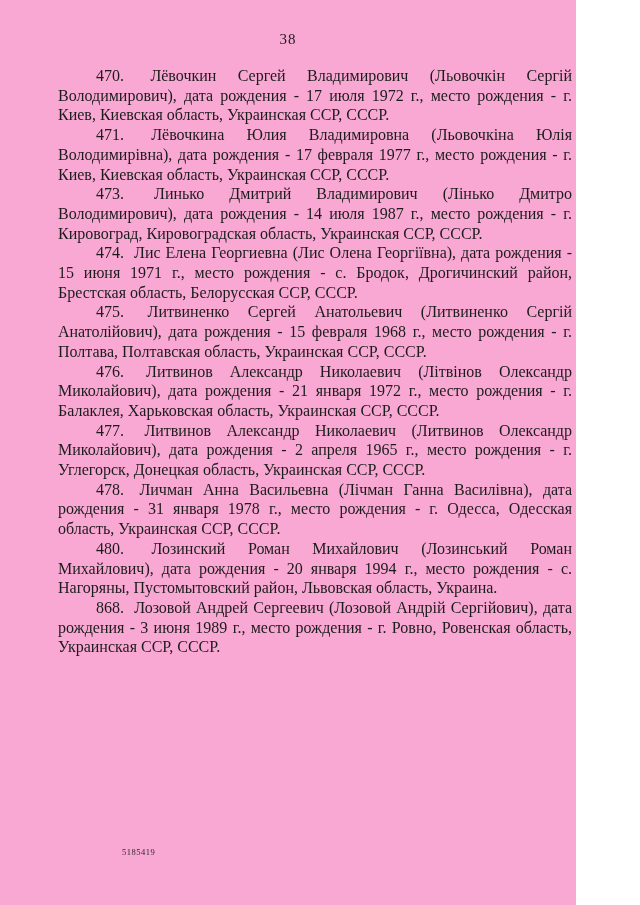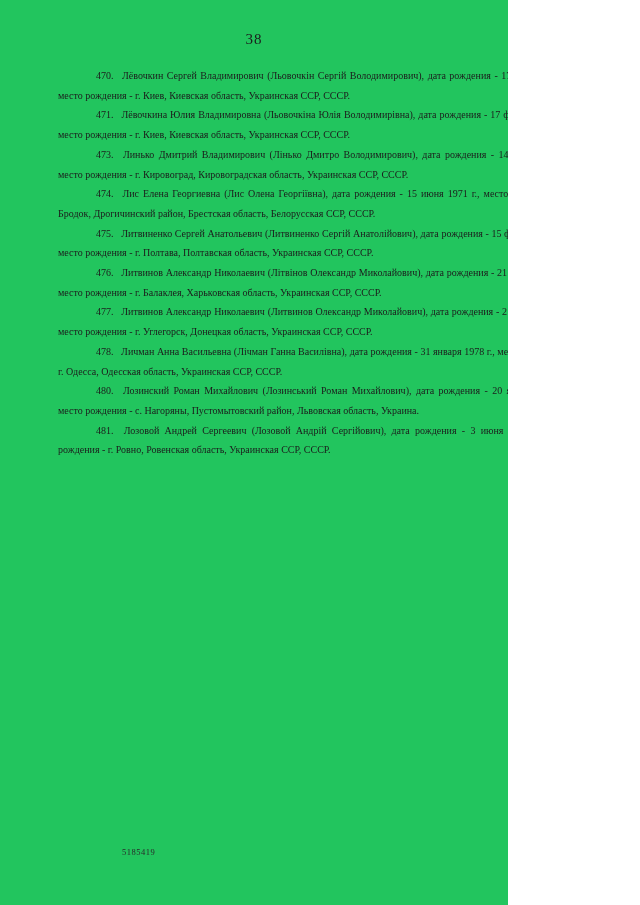--- a/index.html
+++ b/index.html
@@ -2,23 +2,23 @@
 <html lang="ru"><head>
 <meta charset="utf-8">
 <style>
   html, body {
     margin: 0;
     padding: 0;
     background: #ffffff;
   }
   .page {
     position: relative;
-    width: 508px;
+    width: 576px;
     height: 905px;
-    background: #22c55e;
+    background: #f9a8d4;
     font-family: "Liberation Serif", "DejaVu Serif", serif;
     color: #1c1c1c;
     overflow: hidden;
   }
   .page-number {
     position: absolute;
     top: 31px;
     left: 0;
     width: 100%;
     text-align: center;
@@ -26,21 +26,21 @@
     letter-spacing: 1px;
   }
   .content {
     position: absolute;
     top: 66px;
     left: 58px;
     width: 514px;
   }
   .entry {
     margin: 0;
-    font-size: 10px;
+    font-size: 16px;
     line-height: 19.7px;
     text-align: justify;
     text-indent: 38px;
   }
   .entry .num {
     margin-right: 5px;
   }
   .footer-code {
     position: absolute;
     left: 74px;
@@ -61,18 +61,18 @@
   <div class="content">
     <p class="entry"><span class="num">470.</span> <span>Лёвочкин Сергей Владимирович (Льовочкін Сергій Володимирович), дата рождения - 17 июля 1972 г., место рождения - г. Киев, Киевская область, Украинская ССР, СССР.</span></p>
     <p class="entry"><span class="num">471.</span> <span>Лёвочкина Юлия Владимировна (Льовочкіна Юлія Володимирівна), дата рождения - 17 февраля 1977 г., место рождения - г. Киев, Киевская область, Украинская ССР, СССР.</span></p>
     <p class="entry"><span class="num">473.</span> <span>Линько Дмитрий Владимирович (Лінько Дмитро Володимирович), дата рождения - 14 июля 1987 г., место рождения - г. Кировоград, Кировоградская область, Украинская ССР, СССР.</span></p>
     <p class="entry"><span class="num">474.</span> <span>Лис Елена Георгиевна (Лис Олена Георгіївна), дата рождения - 15 июня 1971 г., место рождения - с. Бродок, Дрогичинский район, Брестская область, Белорусская ССР, СССР.</span></p>
     <p class="entry"><span class="num">475.</span> <span>Литвиненко Сергей Анатольевич (Литвиненко Сергій Анатолійович), дата рождения - 15 февраля 1968 г., место рождения - г. Полтава, Полтавская область, Украинская ССР, СССР.</span></p>
     <p class="entry"><span class="num">476.</span> <span>Литвинов Александр Николаевич (Літвінов Олександр Миколайович), дата рождения - 21 января 1972 г., место рождения - г. Балаклея, Харьковская область, Украинская ССР, СССР.</span></p>
     <p class="entry"><span class="num">477.</span> <span>Литвинов Александр Николаевич (Литвинов Олександр Миколайович), дата рождения - 2 апреля 1965 г., место рождения - г. Углегорск, Донецкая область, Украинская ССР, СССР.</span></p>
     <p class="entry"><span class="num">478.</span> <span>Личман Анна Васильевна (Лічман Ганна Василівна), дата рождения - 31 января 1978 г., место рождения - г. Одесса, Одесская область, Украинская ССР, СССР.</span></p>
     <p class="entry"><span class="num">480.</span> <span>Лозинский Роман Михайлович (Лозинський Роман Михайлович), дата рождения - 20 января 1994 г., место рождения - с. Нагоряны, Пустомытовский район, Львовская область, Украина.</span></p>
-    <p class="entry"><span class="num">481.</span> <span>Лозовой Андрей Сергеевич (Лозовой Андрій Сергійович), дата рождения - 3 июня 1989 г., место рождения - г. Ровно, Ровенская область, Украинская ССР, СССР.</span></p>
+    <p class="entry"><span class="num">868.</span> <span>Лозовой Андрей Сергеевич (Лозовой Андрій Сергійович), дата рождения - 3 июня 1989 г., место рождения - г. Ровно, Ровенская область, Украинская ССР, СССР.</span></p>
   </div>
 
   <div class="footer-code">5185419</div>
 
 </div>
 
 </body></html>

